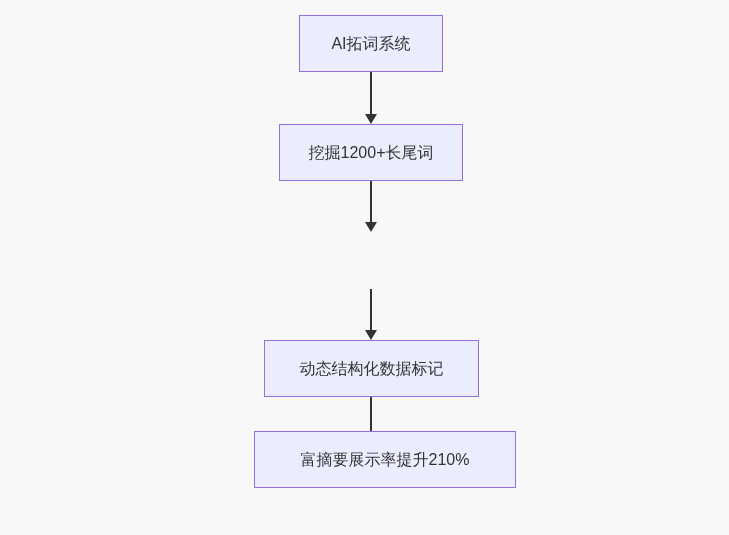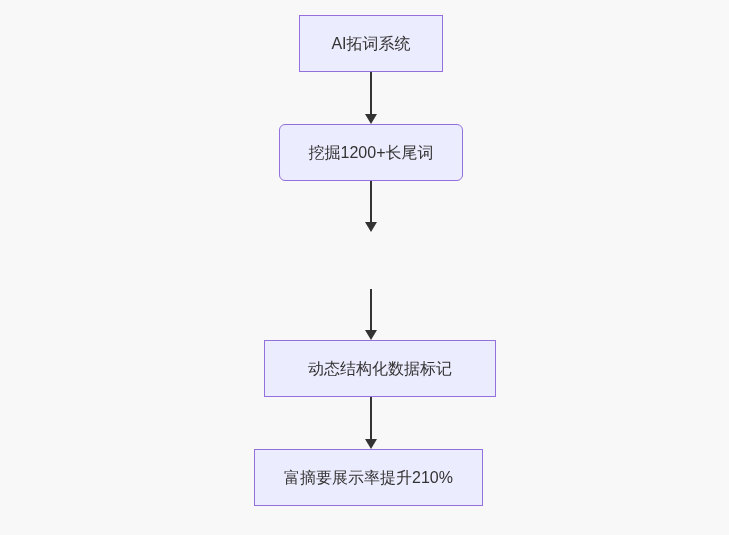--- a/index.html
+++ b/index.html
@@ -68,41 +68,41 @@
 
   <div class="node" style="left:299px; top:15px; width:144px;">
     <span class="node-label">AI拓词系统</span>
   </div>
 
   <div class="arrow" style="top:72px; height:52px;">
     <div class="arrow-line"></div>
     <div class="arrow-head"></div>
   </div>
 
-  <div class="node" style="left:279px; top:124px; width:184px;border-radius:6px;">
+  <div class="node" style="left:279px; top:124px; width:184px;">
     <span class="node-label">挖掘1200+长尾词</span>
   </div>
 
   <div class="arrow" style="top:181px; height:51px;">
     <div class="arrow-line"></div>
     <div class="arrow-head"></div>
   </div>
 
 
   <div class="arrow" style="top:289px; height:51px;">
     <div class="arrow-line"></div>
     <div class="arrow-head"></div>
   </div>
 
-  <div class="node" style="left:264px; top:340px; width:232px;">
+  <div class="node" style="left:264px; top:340px; width:215px;">
     <span class="node-label">动态结构化数据标记</span>
   </div>
 
   <div class="arrow" style="top:397px; height:52px;">
     <div class="arrow-line"></div>
     <div class="arrow-head"></div>
   </div>
 
-  <div class="node" style="left:254px; top:449px; width:229px;">
+  <div class="node" style="left:254px; top:431px; width:262px;">
     <span class="node-label">富摘要展示率提升210%</span>
   </div>
 
 </div>
 
 </body></html>

